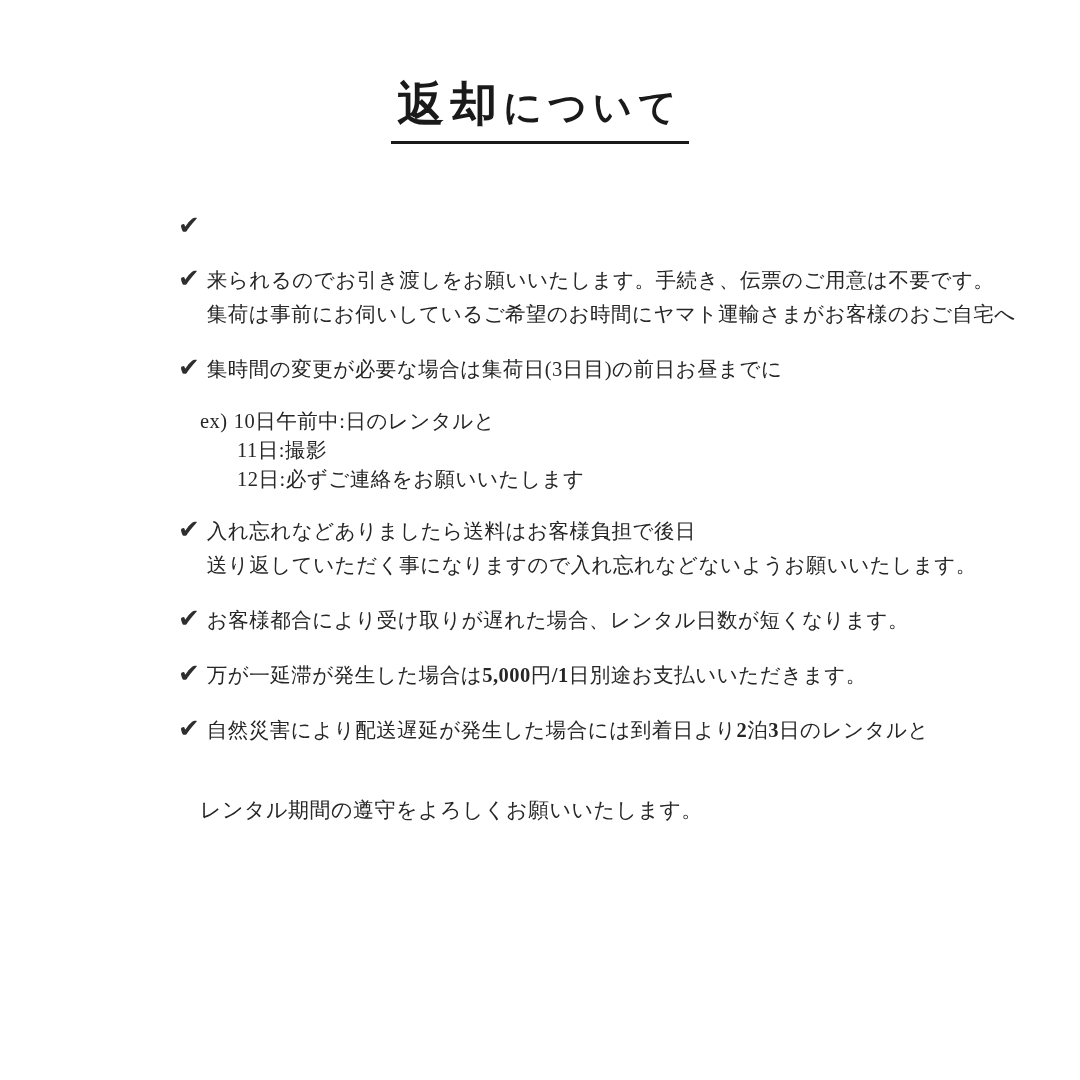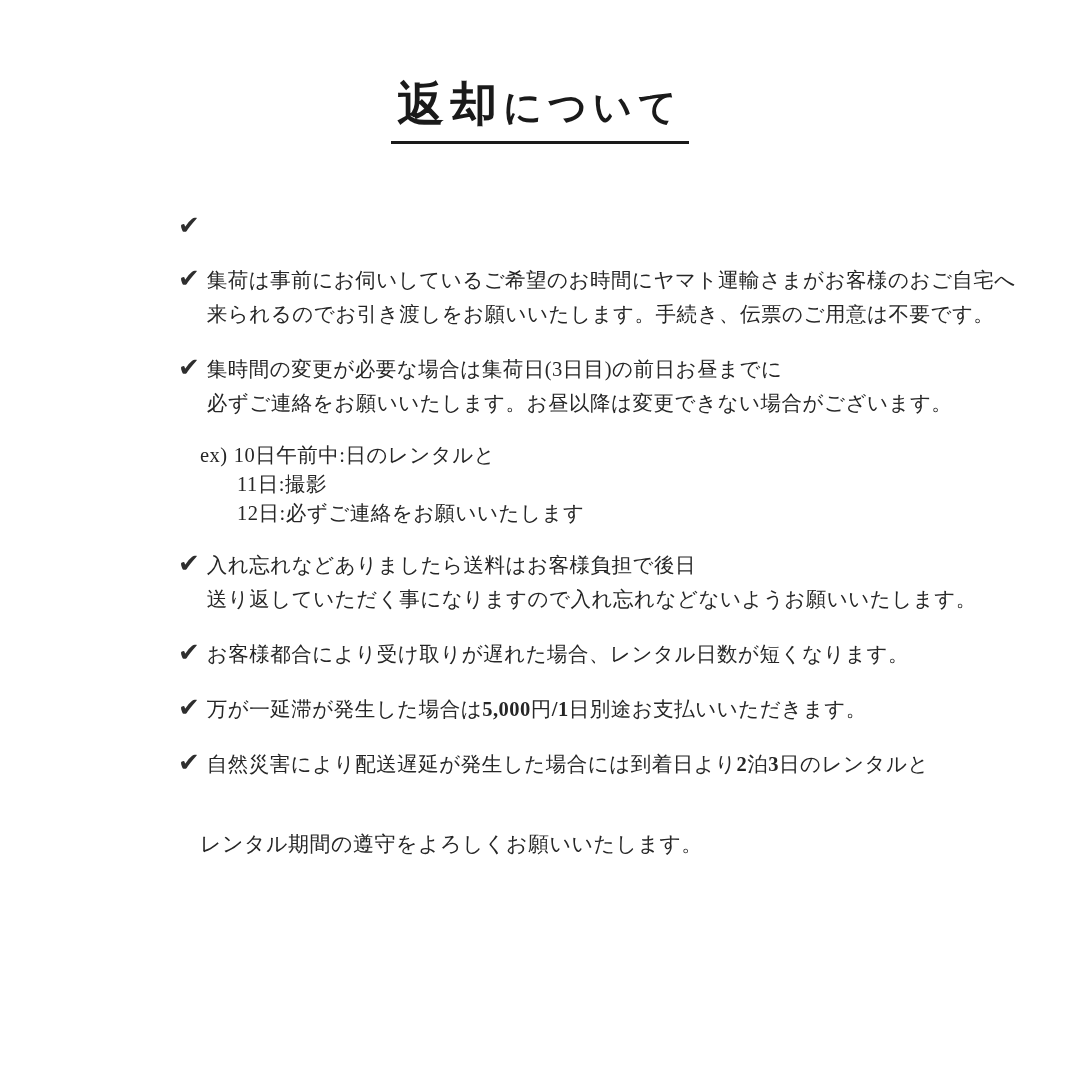--- a/index.html
+++ b/index.html
@@ -69,30 +69,29 @@
 
   <div class="content">
 
     <div class="bullet">
       <span class="check">✔</span>
     </div>
 
     <div class="bullet">
       <span class="check">✔</span>
       <div class="btext">
+        <div class="line">来られるのでお引き渡しをお願いいたします。手続き、伝票のご用意は不要です。</div>
         <div class="line">集荷は事前にお伺いしているご希望のお時間にヤマト運輸さまがお客様のおご自宅へ</div>
-        <div class="line">来られるのでお引き渡しをお願いいたします。手続き、伝票のご用意は不要です。</div>
       </div>
     </div>
 
     <div class="bullet">
       <span class="check">✔</span>
       <div class="btext">
         <div class="line">集時間の変更が必要な場合は集荷日(3日目)の前日お昼までに</div>
-        <div class="line">必ずご連絡をお願いいたします。お昼以降は変更できない場合がございます。</div>
       </div>
     </div>
 
     <div class="example">
       <div class="ex-line1"><span class="ex-prefix">ex)</span><span>10日午前中:日のレンタルと</span></div>
       <div class="ex-indent">11日:撮影</div>
       <div class="ex-indent">12日:必ずご連絡をお願いいたします</div>
     </div>
 
     <div class="bullet">

